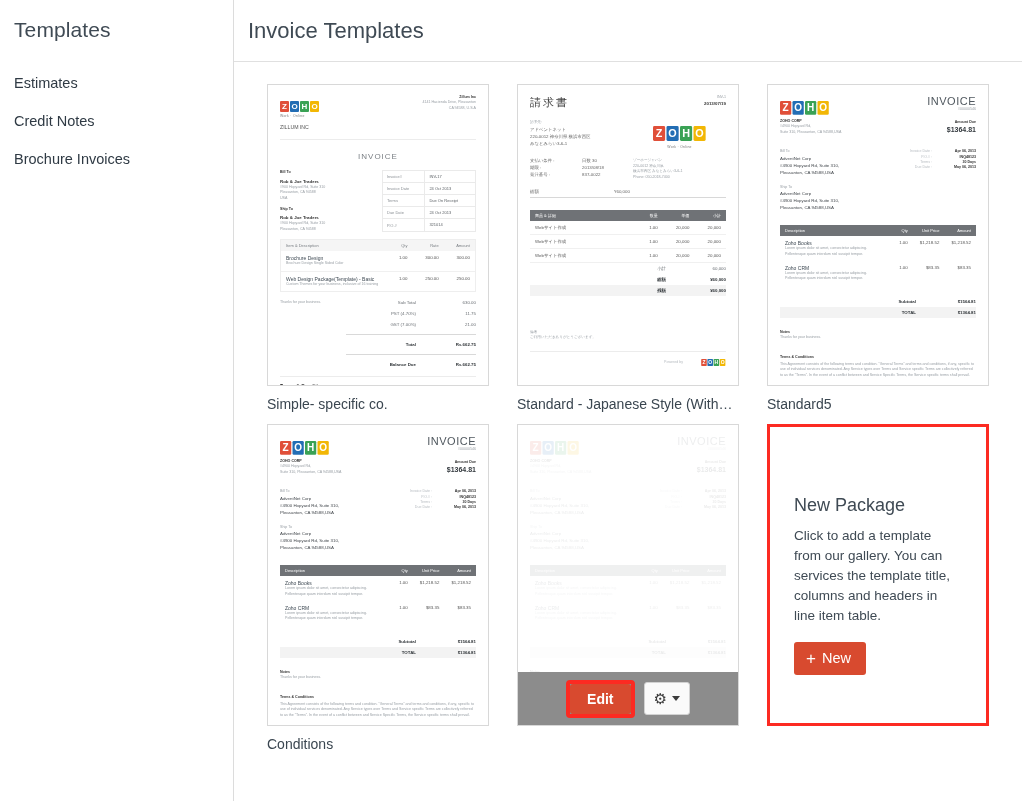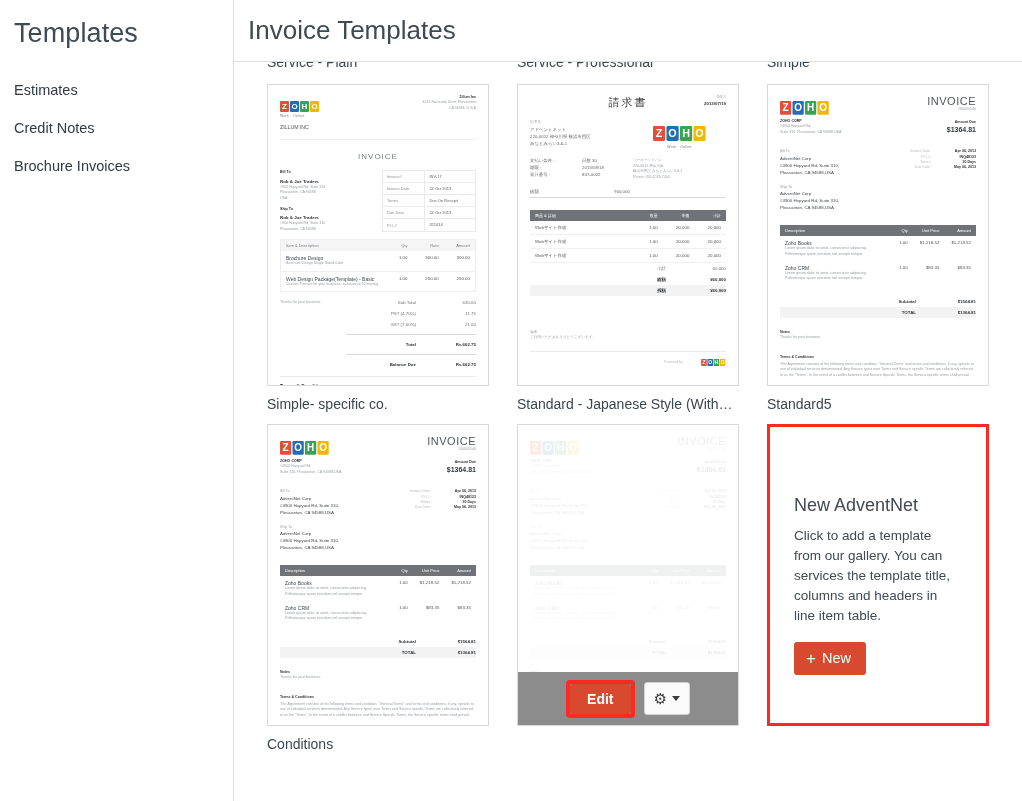--- a/index.html
+++ b/index.html
@@ -13,21 +13,21 @@
   .app { display: flex; width: 1022px; height: 801px; }
 
   
   .sidebar {
     width: 234px; height: 801px;
     background: #ffffff;
     border-right: 1px solid #dcdcdc;
     flex: 0 0 234px;
   }
   .sidebar-title {
-    font-size: 27px; color: #3f4a54; font-weight: 400;
+    font-size: 21px; color: #3f4a54; font-weight: 400;
     padding: 18px 0 0 14px; letter-spacing: 0.1px;
   }
   .nav { margin-top: 22px; }
   .nav-item {
     padding: 10px 0 10px 14px;
     font-size: 14.5px; color: #2f3a44;
     cursor: pointer; background: #fff;
     border-top: 1px solid transparent;
     border-bottom: 1px solid transparent;
   }
@@ -38,21 +38,21 @@
 
   
   .main { flex: 1 1 auto; position: relative; height: 801px; overflow: hidden; background: #fff; }
   .main-header {
     height: 62px;
     border-bottom: 1px solid #e0e0e0;
     background: #fff;
     position: relative; z-index: 5;
     display: flex; align-items: center;
   }
-  .main-title { font-size: 26px; color: #3f4a54; padding-left: 14px; font-weight: 400; }
+  .main-title { font-size: 22px; color: #3f4a54; padding-left: 14px; font-weight: 400; }
 
   .scroll-area { position: absolute; top: 62px; left: 0; right: 0; bottom: 0; }
 
   
   .peek-row {
     position: absolute; top: -8px; left: 0; right: 0;
     height: 18px; overflow: hidden;
   }
   .peek-label {
     position: absolute; font-size: 14px; color: #3a4650; white-space: nowrap;
@@ -184,25 +184,20 @@
   </aside>
 
   <section class="main">
 
     <header class="main-header">
       <div class="main-title">Invoice Templates</div>
     </header>
 
     <div class="scroll-area">
 
-      <div class="peek-row">
-        <div class="peek-label" style="left:33px;">Service - Plain</div>
-        <div class="peek-label" style="left:283px;">Service - Professional</div>
-        <div class="peek-label" style="left:533px;">Simple</div>
-      </div>
 
       <div class="grid">
 
         <div class="cell">
           <div class="thumb">
             <div class="doc">
               <div class="row">
                 <div class="col">
                   <span class="zoho-logo"><span class="zc-r">Z</span><span class="zc-b">O</span><span class="zc-g">H</span><span class="zc-y">O</span></span>
                   <div class="logo-sub">Work · Online</div>
@@ -320,21 +315,21 @@
           <div class="thumb-label">Simple- specific co.</div>
         </div>
 
         <div class="cell">
           <div class="thumb">
             <div class="doc">
               <div style="text-align:right;">
                 <div class="t-xxs">INV-1</div>
                 <div class="t-xs t-b">2013/07/19</div>
               </div>
-              <div class="jp-title" style="text-align:center;margin-top:-12px;">請求書</div>
+              <div class="jp-title" style="text-align:left;margin-top:-12px;">請求書</div>
 
               <div class="row" style="margin-top:10px;">
                 <div class="col" style="padding-right:10px;">
                   <div class="t-xxs">請求先:</div>
                   <div class="t-xs">アドベントネット</div>
                   <div class="t-xs">220-0012 神奈川県 横浜市西区</div>
                   <div class="t-xs">みなとみらい3-6-1</div>
 
                   <div style="margin-top:10px;">
                     <div style="display:flex;">
@@ -722,21 +717,21 @@
               <span class="btn-gear">
                 <span class="gear-glyph">⚙</span>
                 <span class="caret"></span>
               </span>
             </div>
           </div>
         </div>
 
         <div class="cell">
           <div class="new-panel">
-            <div class="np-title">New AdventNet</div>
+            <div class="np-title">New Package</div>
             <div class="np-desc">Click to add a template from our gallery. You can services the template title, columns and headers in line item table.</div>
             <button class="btn-new">
               <span class="plus">+</span>
               <span>New</span>
             </button>
           </div>
         </div>
 
       </div>
     </div>

